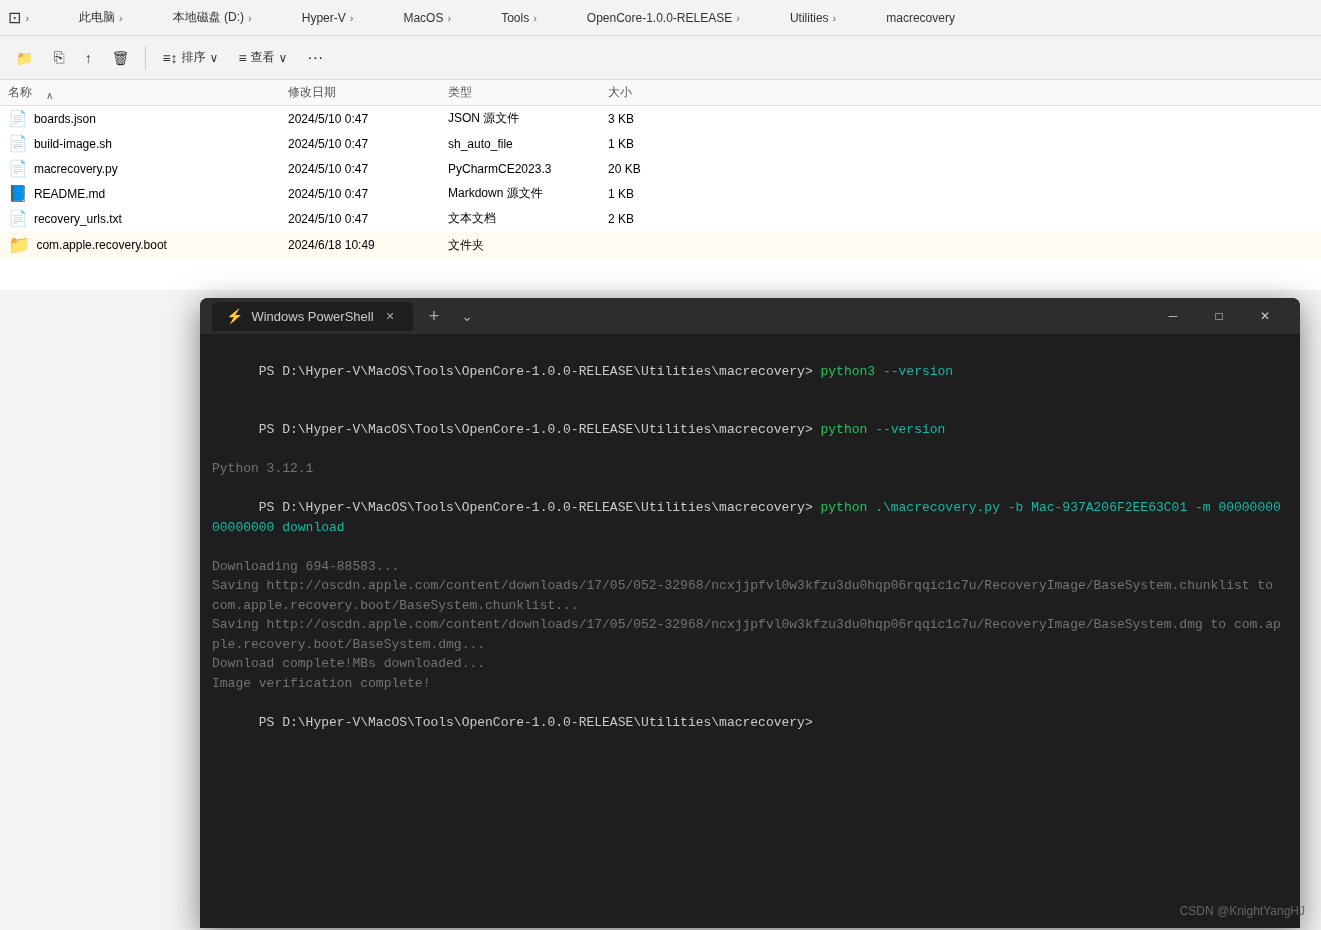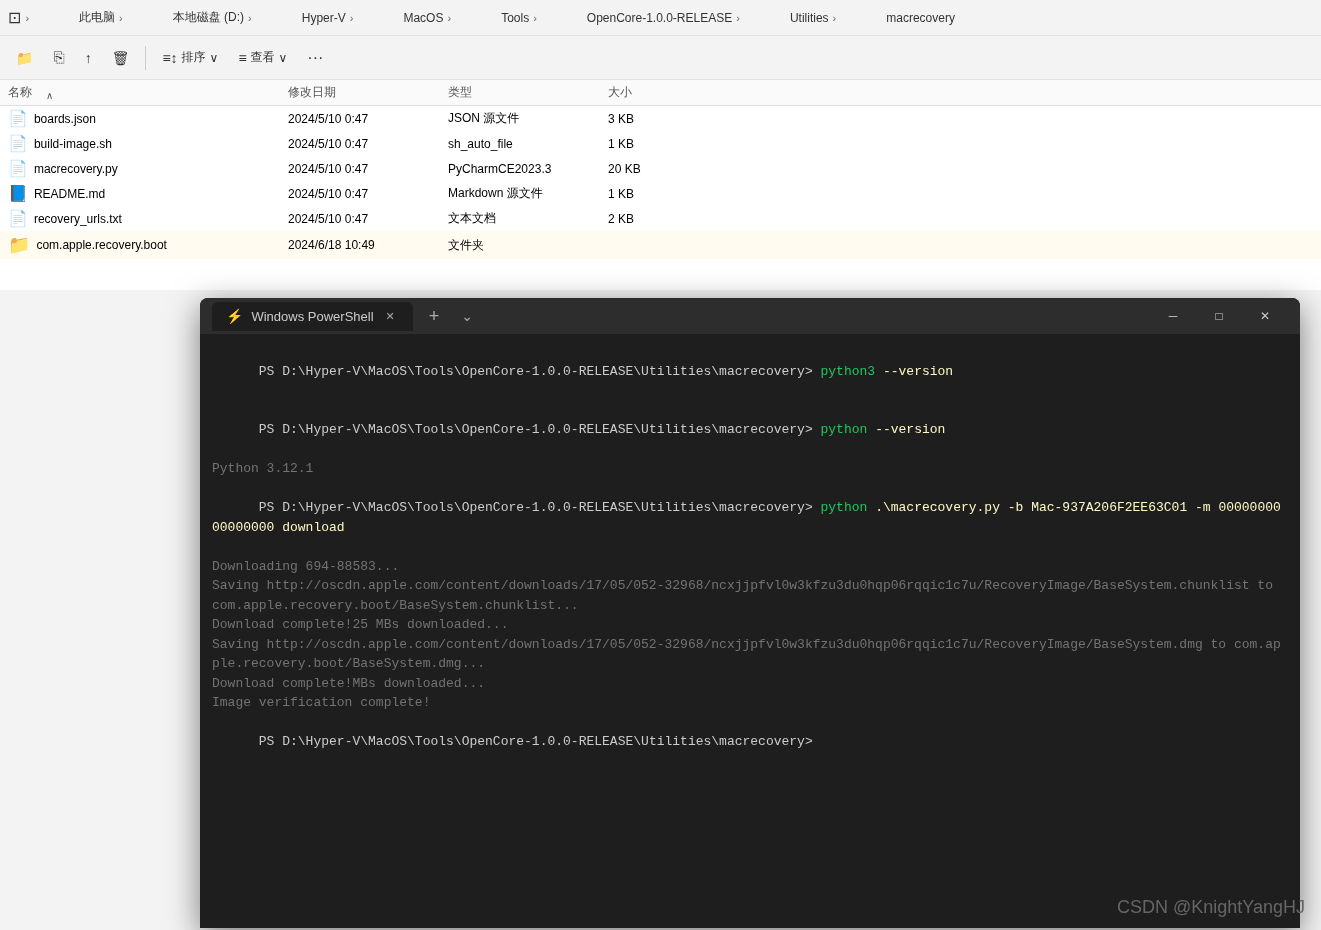--- a/index.html
+++ b/index.html
@@ -199,29 +199,29 @@
       padding: 8px 12px;
       overflow-y: auto;
       font-family: 'Consolas', 'Courier New', monospace;
       font-size: 13px;
       line-height: 1.5;
       color: #cccccc;
     }
     .ps-line { white-space: pre-wrap; word-break: break-all; }
     .ps-prompt { color: #cccccc; margin-top: 24px; }
     .ps-cmd { color: #22c55e; }
-    .ps-arg { color: #fef9c3; }
+    .ps-arg { color: #14b8a6; }
     .ps-output { color: #737373; }
 
     
     .watermark {
       position: absolute;
       bottom: 12px;
       right: 16px;
-      font-size: 18px;
+      font-size: 12px;
       color: #666;
       font-family: 'Segoe UI', sans-serif;
     }
   </style>
 </head>
 <body>
 
 <div class="explorer">
 
   <div class="breadcrumb-bar">
@@ -377,21 +377,20 @@
     <div class="ps-line ps-output">Python 3.12.1</div>
 
     <div class="ps-line">
       <span class="ps-prompt">PS D:\Hyper-V\MacOS\Tools\OpenCore-1.0.0-RELEASE\Utilities\macrecovery&gt; </span><span class="ps-cmd">python</span><span class="ps-arg"> .\macrecovery.py -b Mac-937A206F2EE63C01 -m 0000000000000000 download</span>
     </div>
 
     <div class="ps-line ps-output">Downloading 694-88583...</div>
 
     <div class="ps-line ps-output">Saving http://oscdn.apple.com/content/downloads/17/05/052-32968/ncxjjpfvl0w3kfzu3du0hqp06rqqic1c7u/RecoveryImage/BaseSystem.chunklist to com.apple.recovery.boot/BaseSystem.chunklist...</div>
 
-    <div class="ps-line ps-output">Download complete!25 MBs downloaded...</div>
 
     <div class="ps-line ps-output">Saving http://oscdn.apple.com/content/downloads/17/05/052-32968/ncxjjpfvl0w3kfzu3du0hqp06rqqic1c7u/RecoveryImage/BaseSystem.dmg to com.apple.recovery.boot/BaseSystem.dmg...</div>
 
     <div class="ps-line ps-output">Download complete!MBs downloaded...</div>
 
 
     <div class="ps-line ps-output">Image verification complete!</div>
 
     <div class="ps-line">
       <span class="ps-prompt">PS D:\Hyper-V\MacOS\Tools\OpenCore-1.0.0-RELEASE\Utilities\macrecovery&gt;</span>

